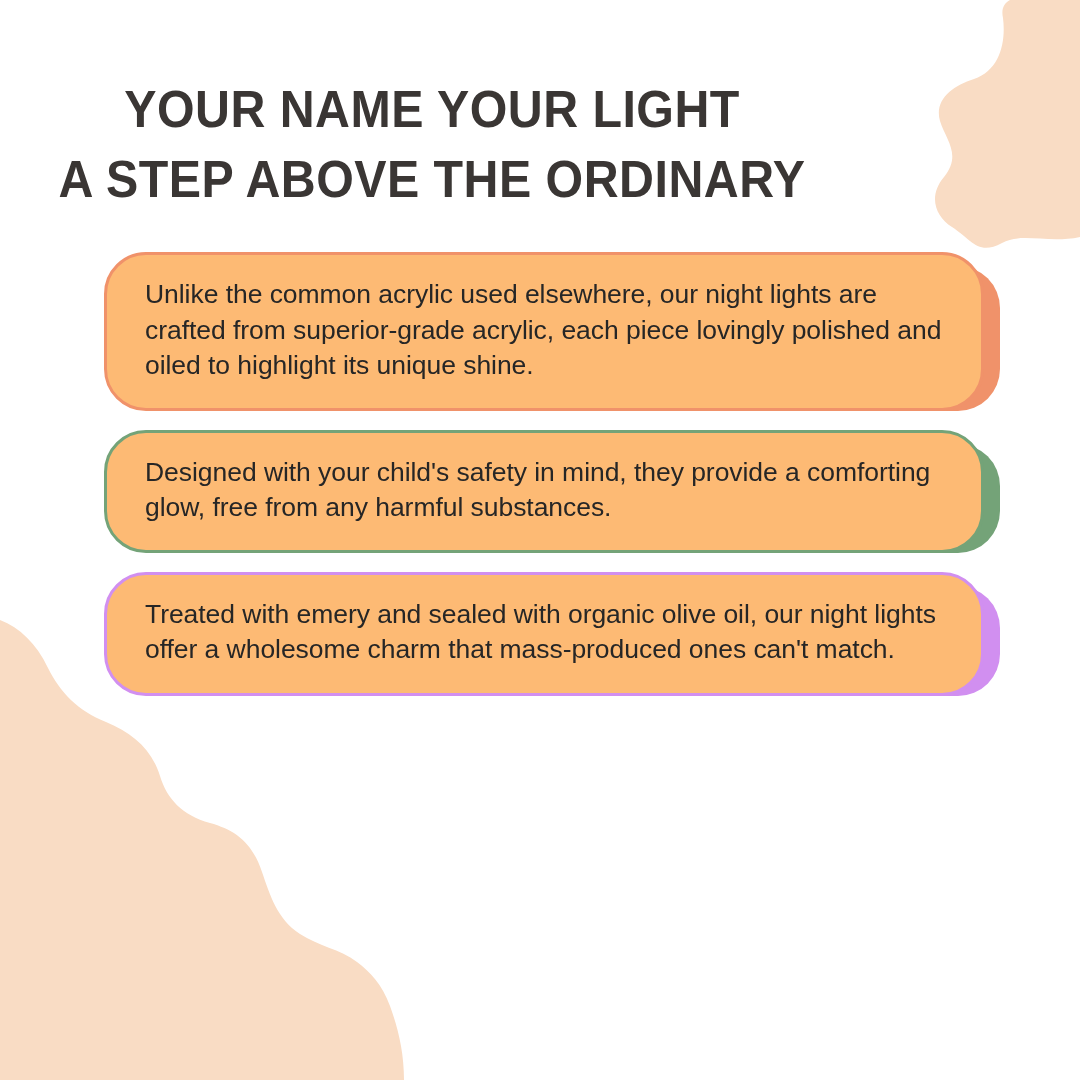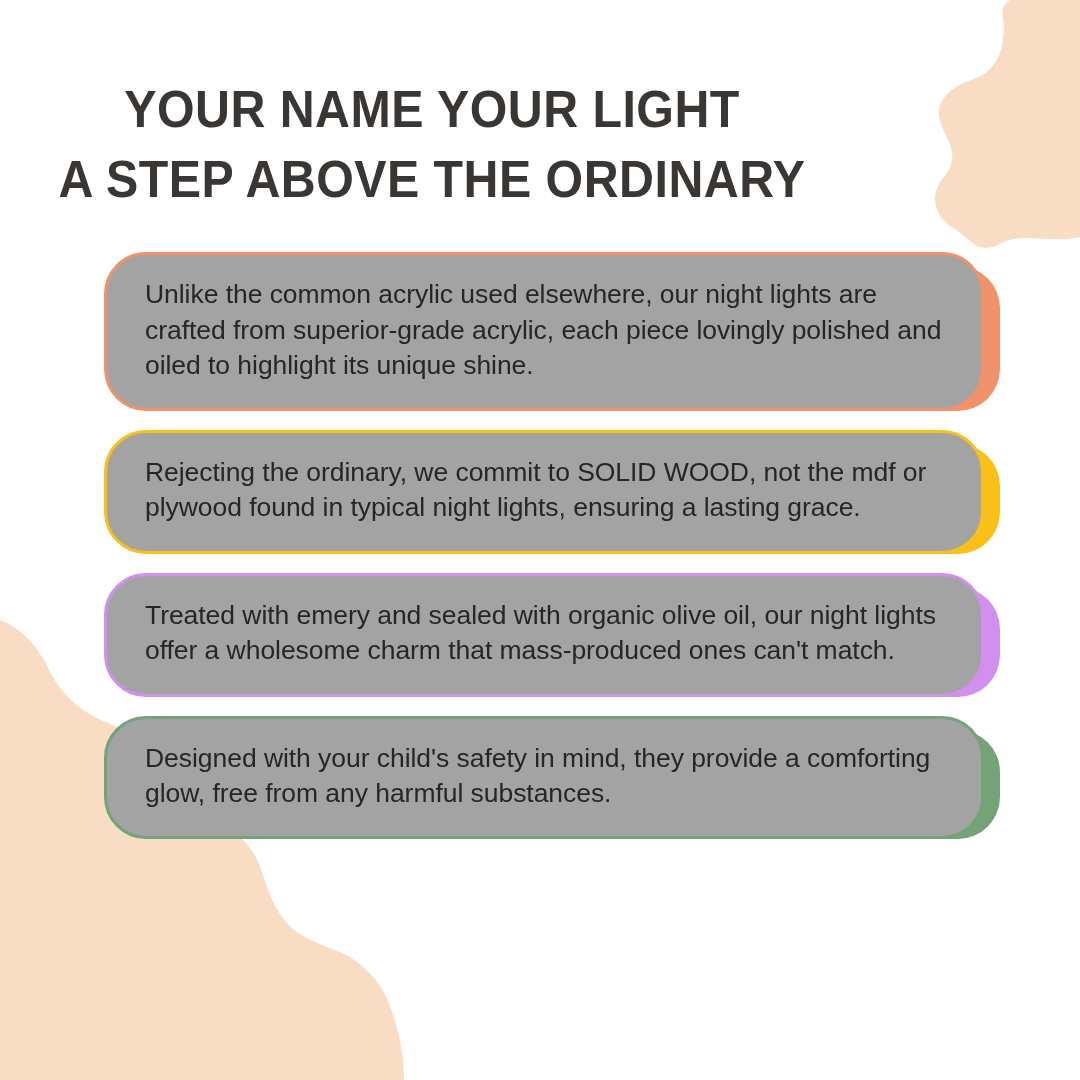--- a/index.html
+++ b/index.html
@@ -68,21 +68,21 @@
     left:14px;
     top:14px;
     right:0;
     bottom:0;
     border-radius:42px;
   }
 
   
   .card {
     position:relative;
-    background:#a3a3a3;
+    background:#fdba74;
     border:3px solid #000;
     border-radius:42px;
     padding:22px 38px 24px 38px;
     z-index:1;
     width:880px;
   }
 
   .card-text {
     color:#262626;
     font-family:"Liberation Sans", sans-serif;
@@ -117,34 +117,28 @@
 <div class="cards">
 
   <div class="card-wrap h3">
     <div class="card-shadow" style="background: rgb(240, 146, 106);"></div>
     <div class="card" style="border-color: rgb(240, 146, 106);">
       <p class="card-text">Unlike the common acrylic used elsewhere, our night lights are crafted from superior-grade acrylic, each piece lovingly polished and oiled to highlight its unique shine.</p>
     </div>
   </div>
 
 
-  <div class="card-wrap h3">
-    <div class="card-shadow" style="background: rgb(249, 192, 25);"></div>
-    <div class="card" style="border-color: rgb(249, 192, 25);">
-      <p class="card-text">Rejecting the ordinary, we commit to SOLID WOOD, not the mdf or plywood found in typical night lights, ensuring a lasting grace.</p>
+
+  <div class="card-wrap h2">
+    <div class="card-shadow" style="background: rgb(116, 163, 120);"></div>
+    <div class="card" style="border-color: rgb(116, 163, 120);">
+      <p class="card-text">Designed with your child's safety in mind, they provide a comforting glow, free from any harmful substances.</p>
     </div>
   </div>
 
   <div class="card-wrap h3">
     <div class="card-shadow" style="background: rgb(209, 143, 240);"></div>
     <div class="card" style="border-color: rgb(209, 143, 240);">
       <p class="card-text">Treated with emery and sealed with organic olive oil, our night lights offer a wholesome charm that mass-produced ones can't match.</p>
     </div>
   </div>
 
-  <div class="card-wrap h2">
-    <div class="card-shadow" style="background: rgb(116, 163, 120);"></div>
-    <div class="card" style="border-color: rgb(116, 163, 120);">
-      <p class="card-text">Designed with your child's safety in mind, they provide a comforting glow, free from any harmful substances.</p>
-    </div>
-  </div>
-
 </div>
 
 </body></html>

